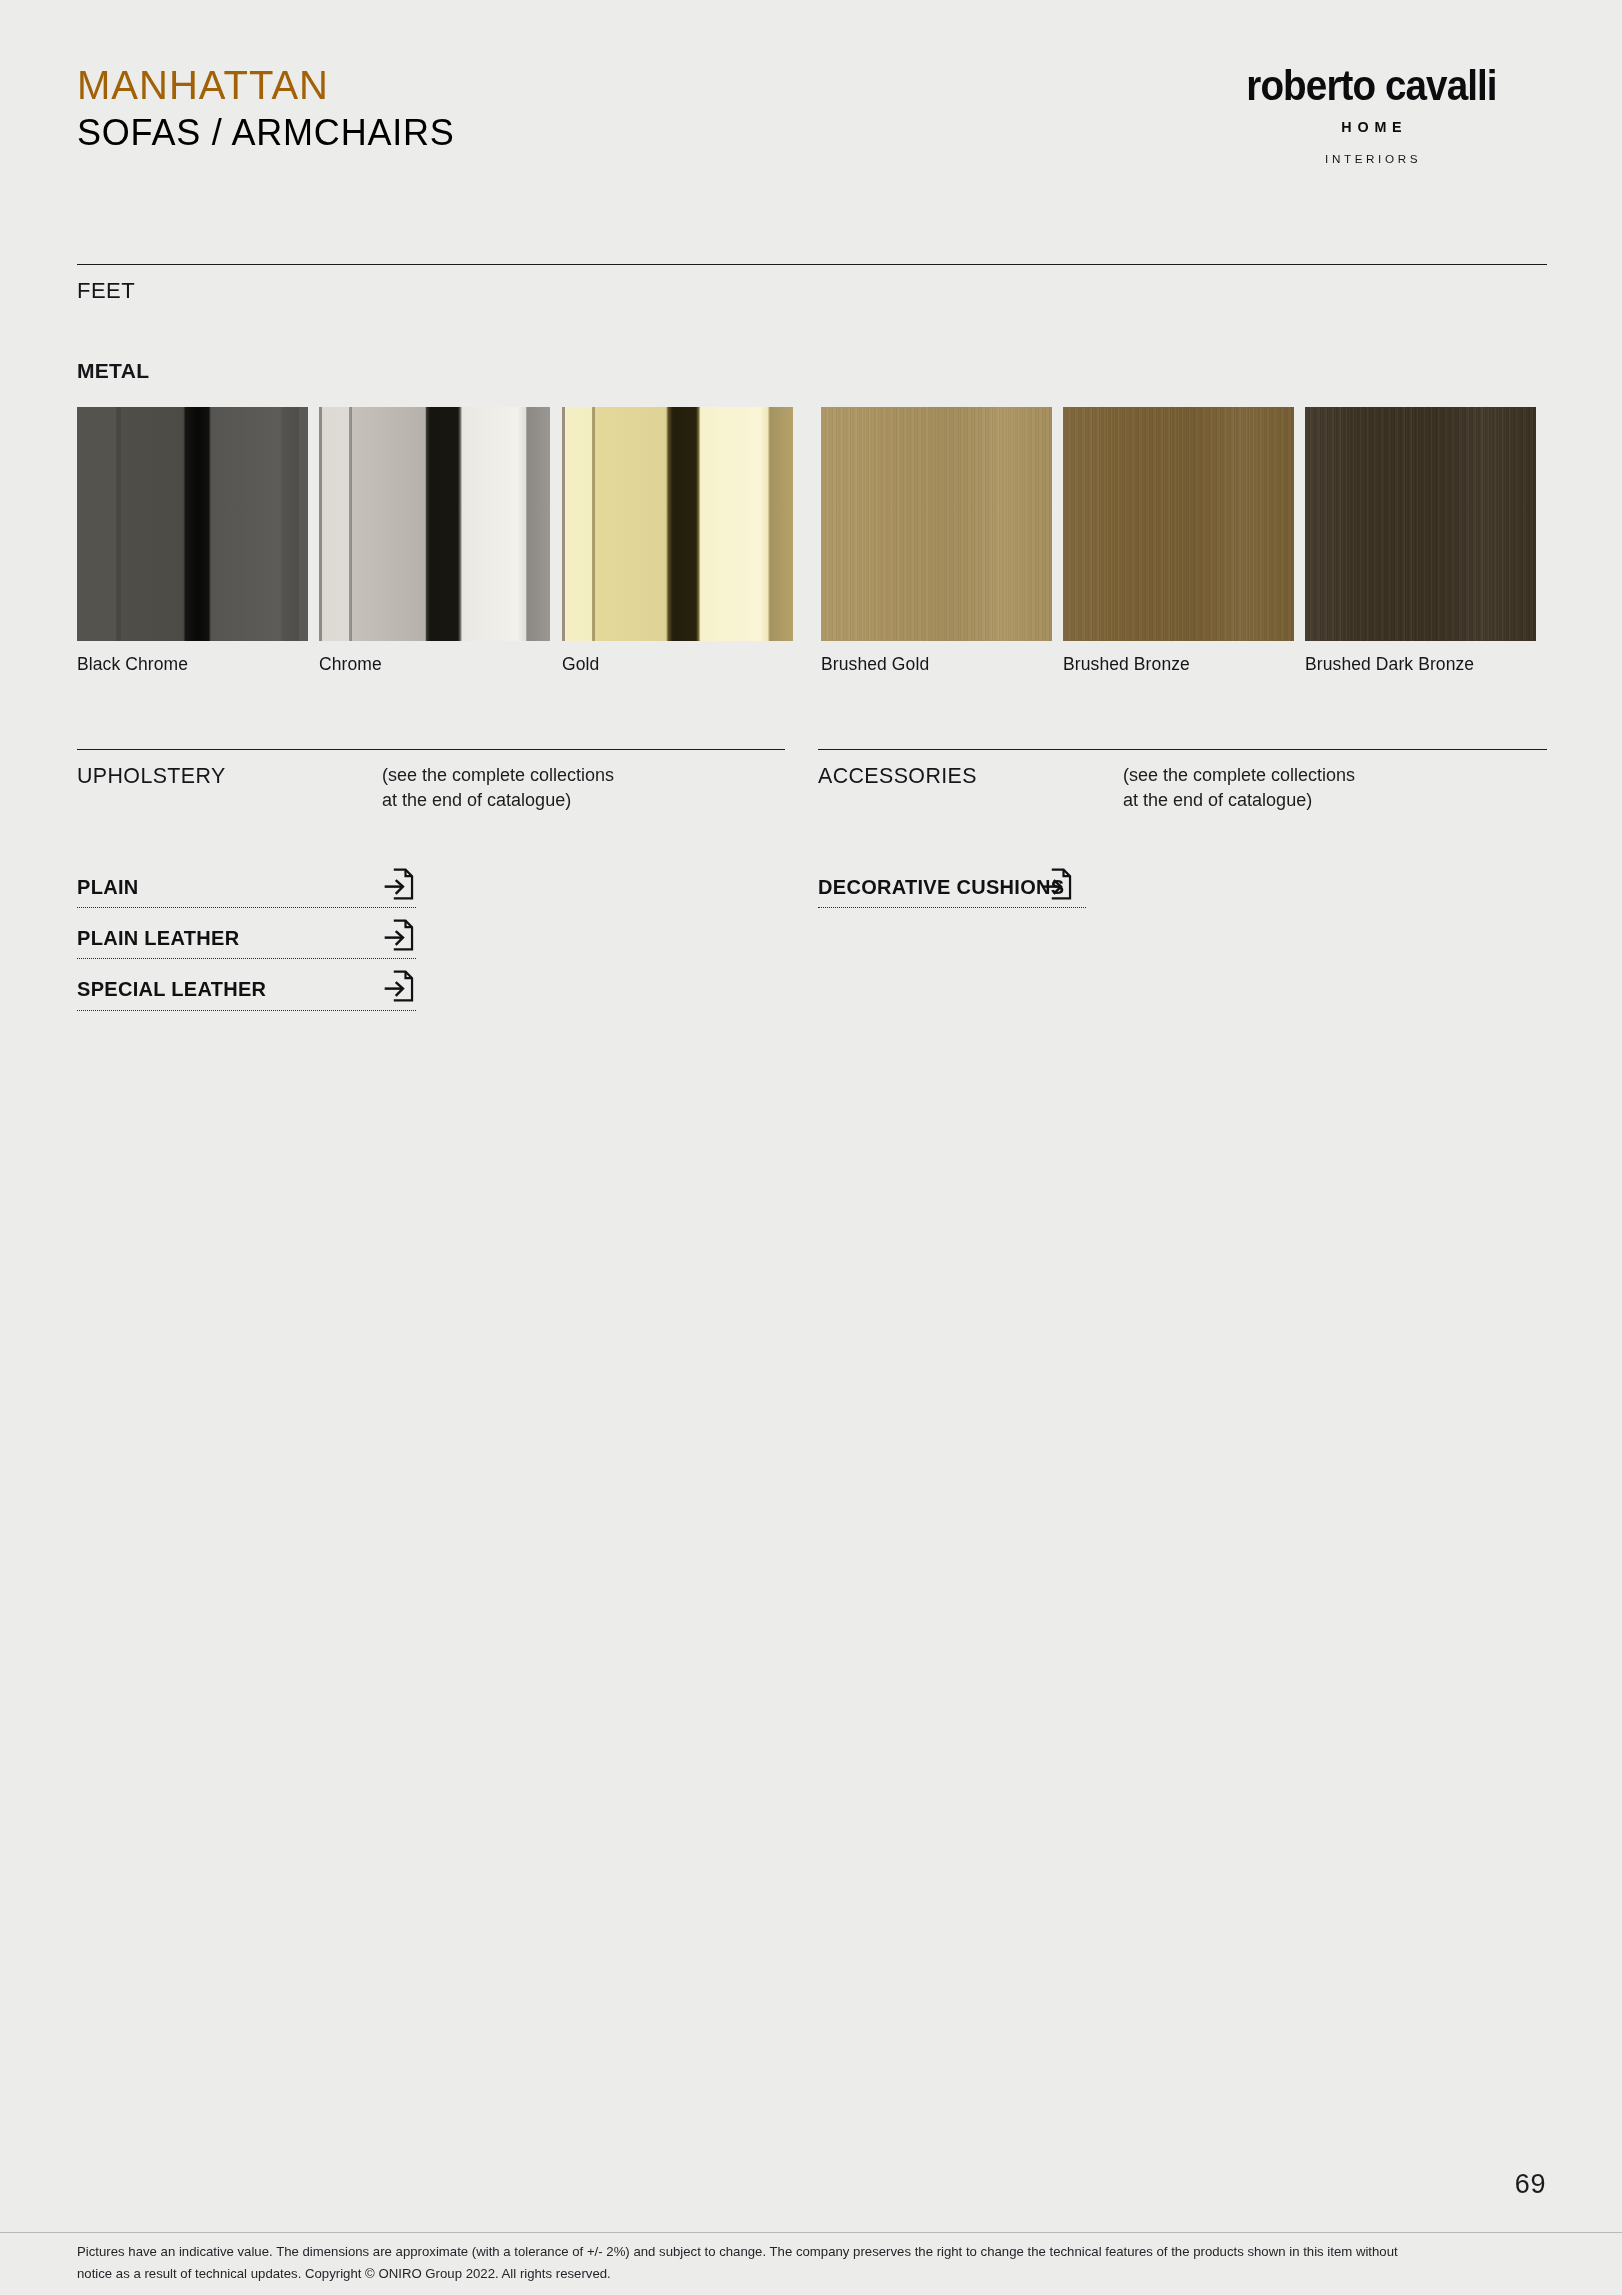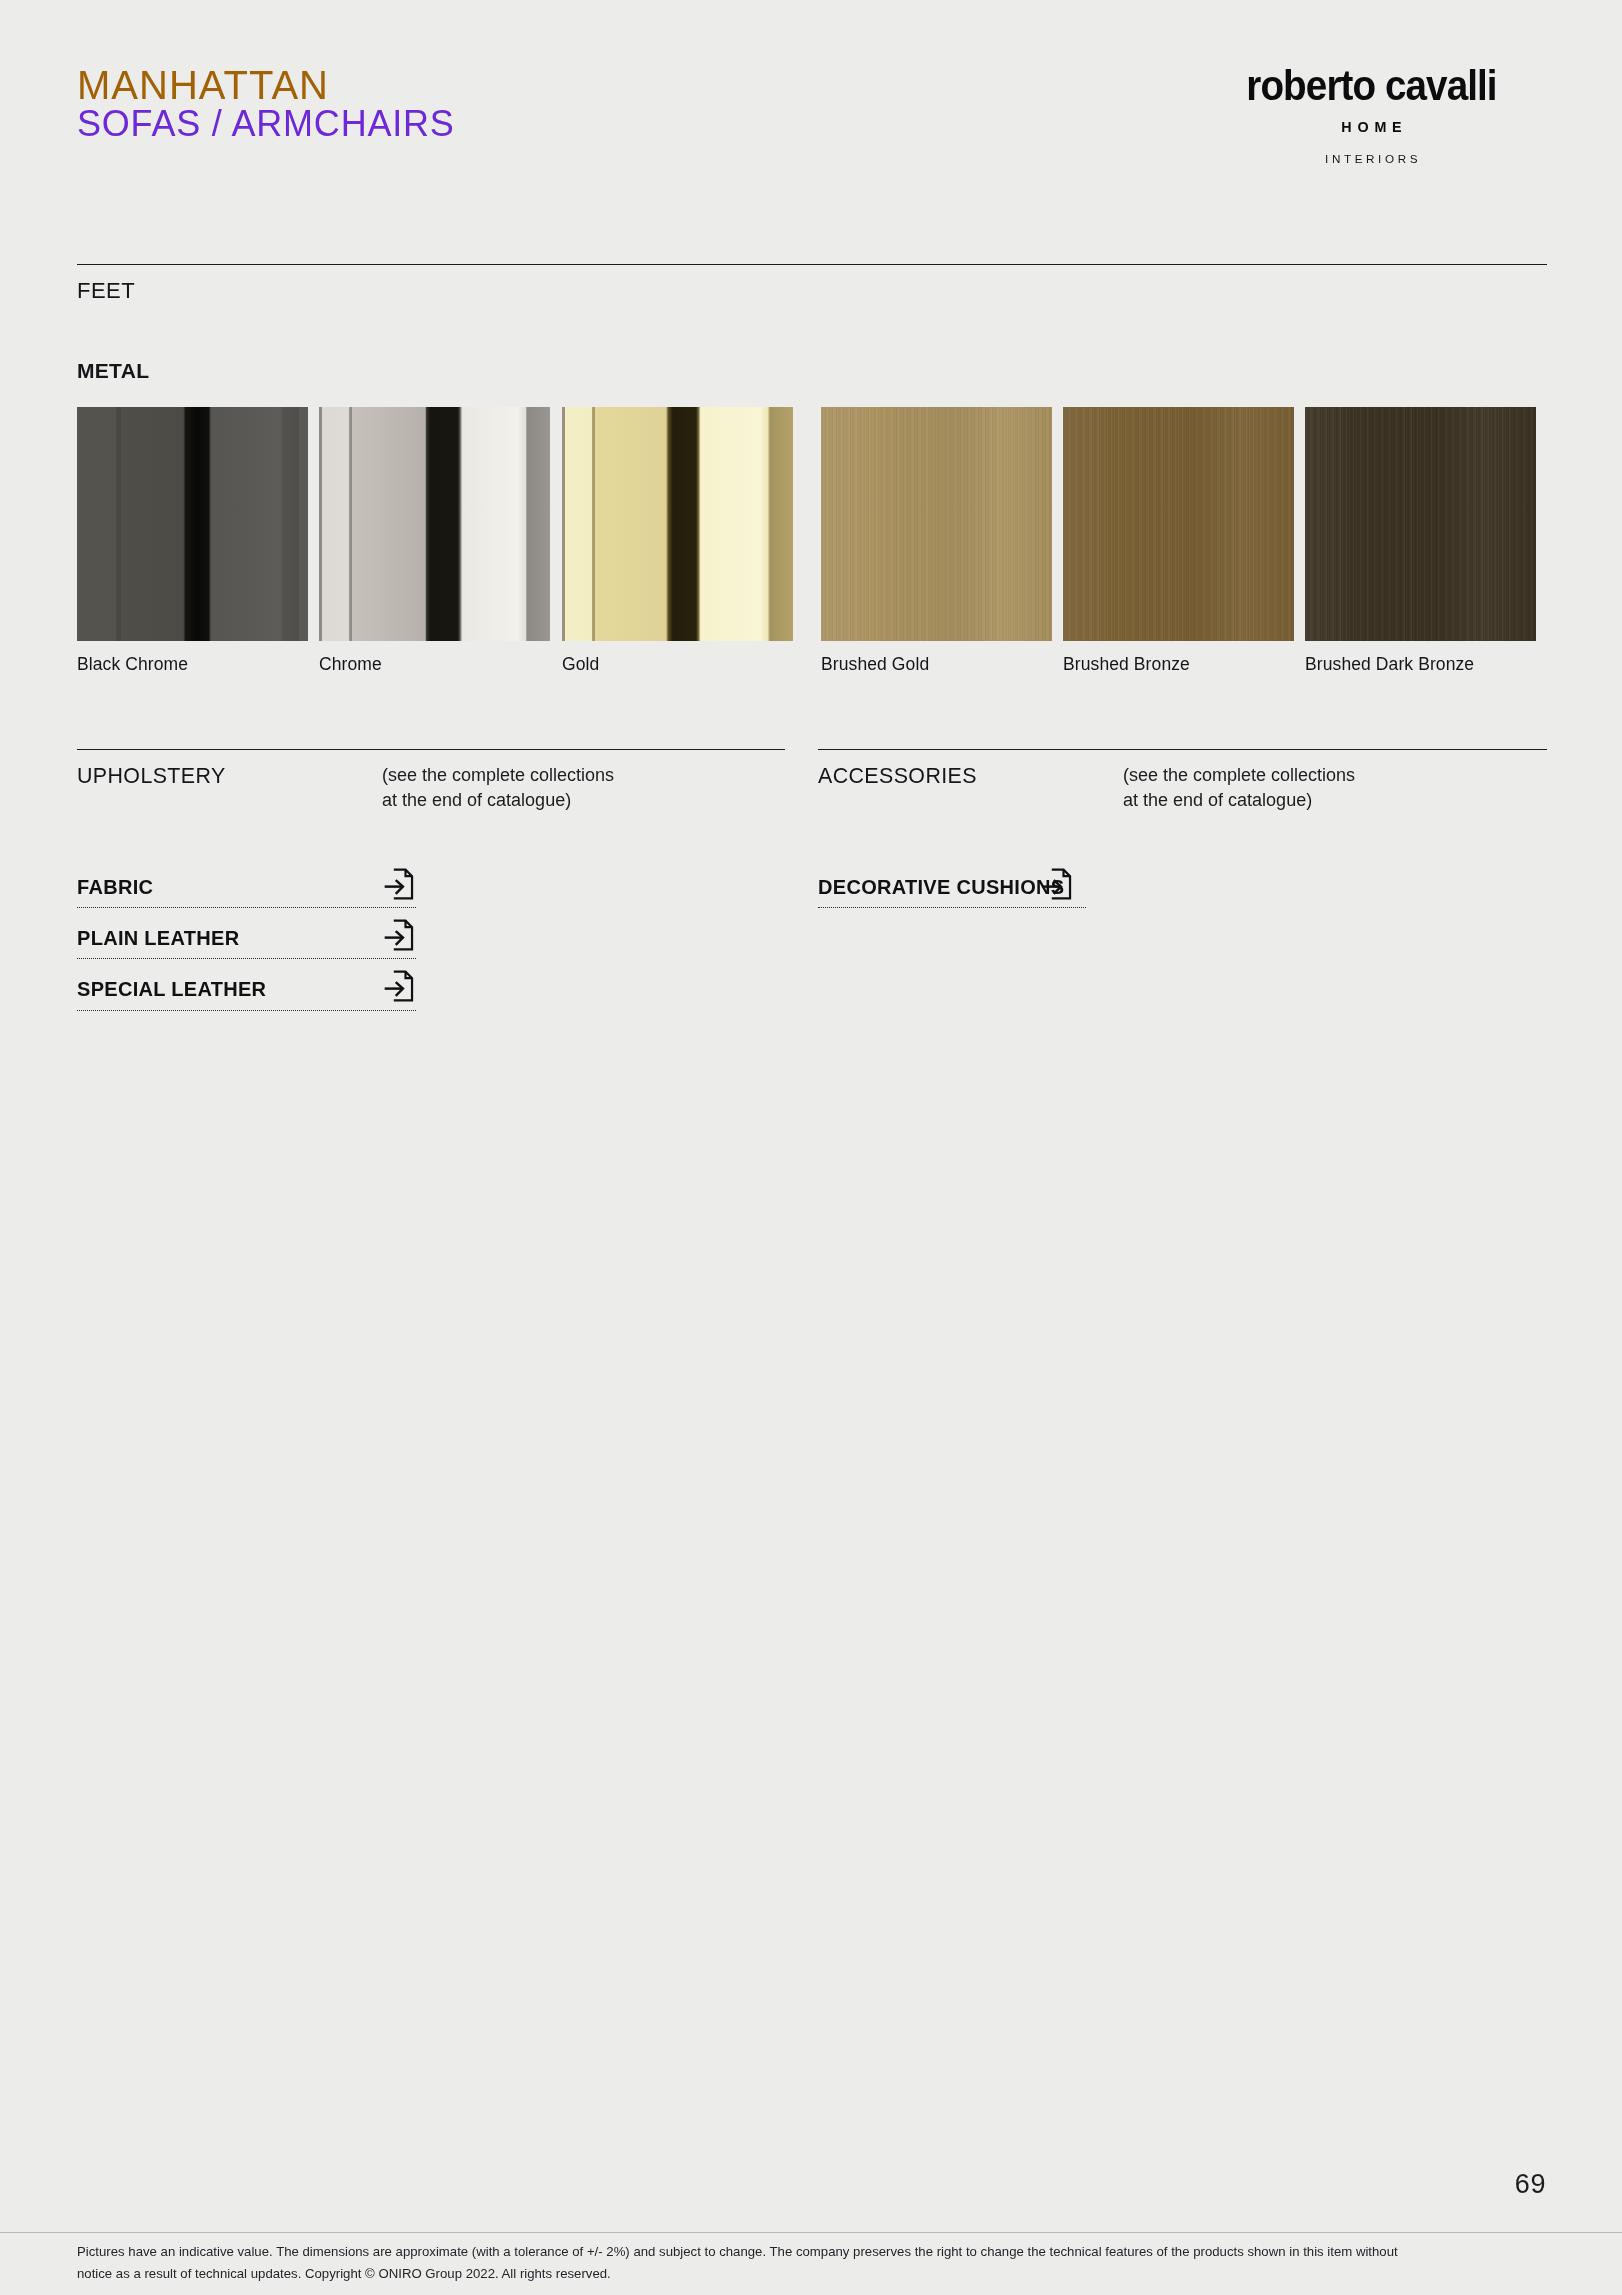--- a/index.html
+++ b/index.html
@@ -41,21 +41,22 @@
     font-weight: 400;
     line-height: 1.0;
     color: #a16207;
     white-space: nowrap;
   }
   .title-sub {
     font-size: 36px;
     letter-spacing: 0.8px;
     font-weight: 300;
     line-height: 1.05;
-    color: #6d28d9;
+    margin-top: 9px;
+    color: #000000;
     white-space: nowrap;
   }
 
   .logo-block {
     position: absolute;
     right: 0;
     top: 0;
     width: 351px;
     text-align: center;
   }
@@ -388,21 +389,21 @@
   <div class="col col-left">
     <div class="col-head-row">
       <div class="col-head">UPHOLSTERY</div>
       <div class="col-note note-left">(see the complete collections
  at the end of catalogue)</div>
     </div>
 
     <div class="links">
 
       <div class="link-row lr-fabric">
-        <span class="link-label">FABRIC</span>
+        <span class="link-label">PLAIN</span>
         <span class="doc-icon icon-left-col">
           <svg viewBox="0 0 46 52" width="30" height="34" aria-hidden="true">
             <path d="M15 4 H33 L43 14 V48 H15" fill="none" stroke="#111113" stroke-width="3.4"></path>
             <path d="M33 4 V14 H43" fill="none" stroke="#111113" stroke-width="3.4"></path>
             <line x1="1" y1="30" x2="27" y2="30" stroke="#111113" stroke-width="3.8"></line>
             <path d="M18 20 L29 30 L18 41" fill="none" stroke="#111113" stroke-width="3.8" stroke-linejoin="miter"></path>
           </svg>
         </span>
       </div>
 

